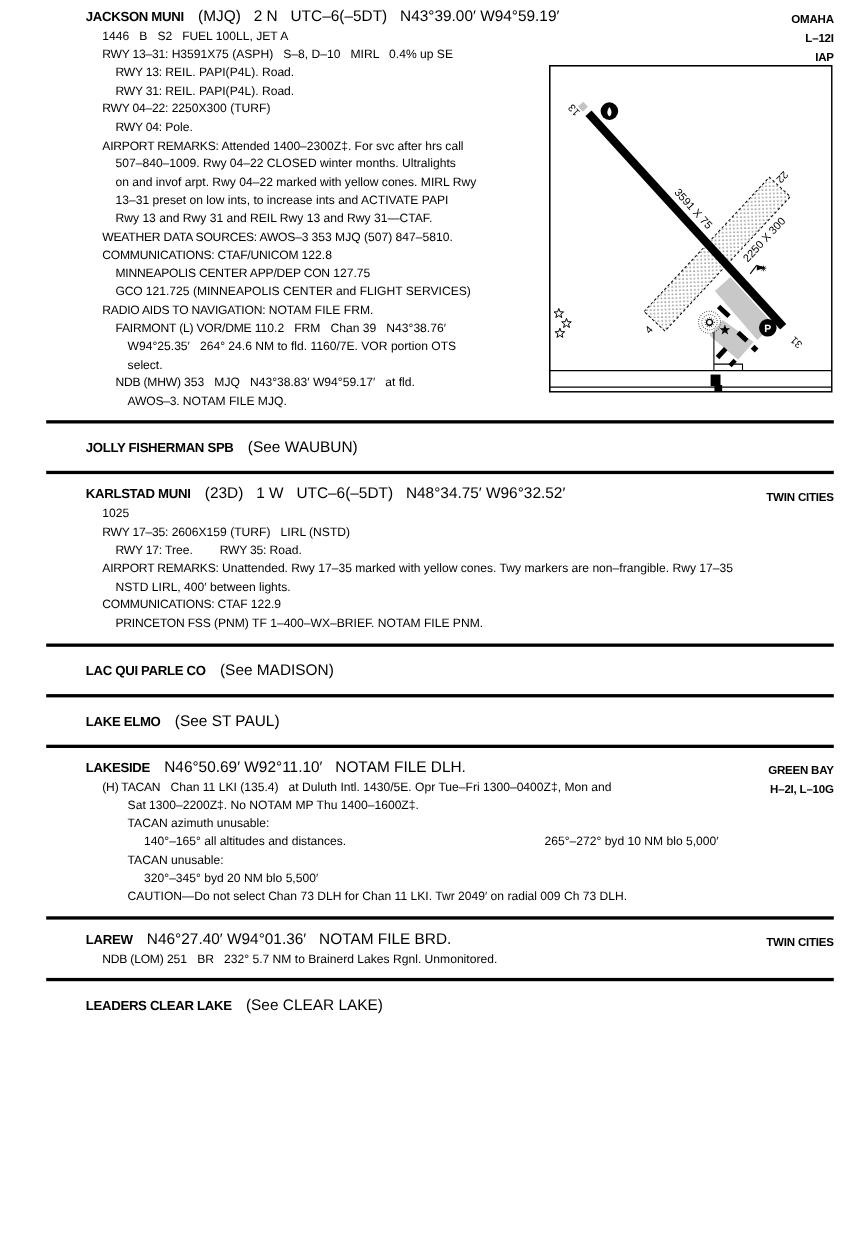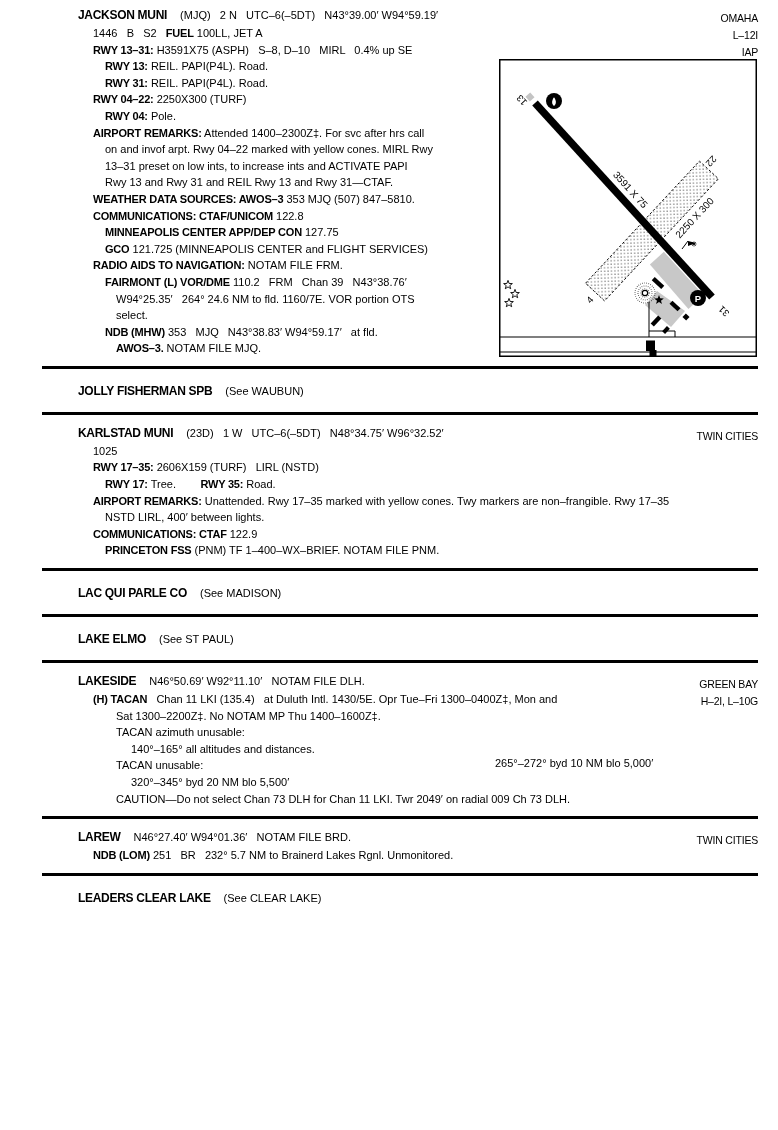--- a/index.html
+++ b/index.html
@@ -6,43 +6,44 @@
   body{
     width:778px;height:1130px;position:relative;background:#fff;color:#000;
     font-family:"Liberation Sans","DejaVu Sans",sans-serif;overflow:hidden;
   }
   #content{position:absolute;top:4px;left:78px;width:680px;}
   .rule{height:3px;background:#000;width:716px;margin:6px 0 7px -36px;}
   .sec{padding-bottom:3px;}
   .sec.see{padding:4px 0 5px;}
   .heading{position:relative;white-space:pre;line-height:20px;}
   .h-name{font-weight:700;font-size:12px;letter-spacing:-0.3px;}
-  .h-suffix{font-size:11px;padding-left:13px;}
+  .h-suffix{font-size:14px;padding-left:13px;}
   .line{position:relative;white-space:pre;font-size:11px;line-height:16.6px;}
-  .seg-b{font-weight:700;letter-spacing:-0.2px;margin-top:39px;}
-  .right-label{position:absolute;right:0;top:4px;font-weight:400;font-size:10.5px;letter-spacing:-0.2px;}
+  .seg-b{font-weight:400;letter-spacing:-0.2px;margin-top:39px;}
+  .right-label{position:absolute;right:0;top:4px;font-weight:700;font-size:10.5px;letter-spacing:-0.2px;}
   .line .right-label{top:2px;text-align:center;}
   .ind-1{padding-left:15px}.ind-2{padding-left:27px}.ind-3{padding-left:38px}.ind-4{padding-left:53px}
-  .mid-right{position:absolute;left:417px;top:14px;}
+  .mid-right{position:absolute;left:417px;top:0;}
   #sketch{position:absolute;left:499px;top:59px;width:258px;height:298px;}
   svg text{font-family:"Liberation Sans","DejaVu Sans",sans-serif;}
 </style>
 </head>
 <body>
 
 <div id="content">
     <div class="sec">
       <div class="heading"><span class="h-name">JACKSON MUNI</span><span class="h-suffix">(MJQ)   2 N   UTC–6(–5DT)   N43°39.00′ W94°59.19′</span><span class="right-label">OMAHA</span></div>
       <div class="line ind-1"><span class="seg-r">1446   B   S2   </span><span class="seg-b">FUEL</span><span class="seg-r"> 100LL, JET A</span><span class="right-label">L–12I</span></div>
       <div class="line ind-1"><span class="seg-b">RWY 13–31:</span><span class="seg-r"> H3591X75 (ASPH)   S–8, D–10   MIRL   0.4% up SE</span><span class="right-label">IAP</span></div>
       <div class="line ind-2"><span class="seg-b">RWY 13:</span><span class="seg-r"> REIL. PAPI(P4L). Road.</span></div>
       <div class="line ind-2"><span class="seg-b">RWY 31:</span><span class="seg-r"> REIL. PAPI(P4L). Road.</span></div>
       <div class="line ind-1"><span class="seg-b">RWY 04–22:</span><span class="seg-r"> 2250X300 (TURF)</span></div>
       <div class="line ind-2"><span class="seg-b">RWY 04:</span><span class="seg-r"> Pole.</span></div>
       <div class="line ind-1"><span class="seg-b">AIRPORT REMARKS:</span><span class="seg-r"> Attended 1400–2300Z‡. For svc after hrs call</span></div>
+      <div class="line ind-2"><span class="seg-r">507–840–1009. Rwy 04–22 CLOSED winter months. Ultralights</span></div>
       <div class="line ind-2"><span class="seg-r">on and invof arpt. Rwy 04–22 marked with yellow cones. MIRL Rwy</span></div>
       <div class="line ind-2"><span class="seg-r">13–31 preset on low ints, to increase ints and ACTIVATE PAPI</span></div>
       <div class="line ind-2"><span class="seg-r">Rwy 13 and Rwy 31 and REIL Rwy 13 and Rwy 31—CTAF.</span></div>
       <div class="line ind-1"><span class="seg-b">WEATHER DATA SOURCES: AWOS–3</span><span class="seg-r"> 353 MJQ (507) 847–5810.</span></div>
       <div class="line ind-1"><span class="seg-b">COMMUNICATIONS: CTAF/UNICOM</span><span class="seg-r"> 122.8</span></div>
       <div class="line ind-2"><span class="seg-b">MINNEAPOLIS CENTER APP/DEP CON</span><span class="seg-r"> 127.75</span></div>
       <div class="line ind-2"><span class="seg-b">GCO</span><span class="seg-r"> 121.725 (MINNEAPOLIS CENTER and FLIGHT SERVICES)</span></div>
       <div class="line ind-1"><span class="seg-b">RADIO AIDS TO NAVIGATION:</span><span class="seg-r"> NOTAM FILE FRM.</span></div>
       <div class="line ind-2"><span class="seg-b">FAIRMONT (L) VOR/DME</span><span class="seg-r"> 110.2   FRM   Chan 39   N43°38.76′</span></div>
       <div class="line ind-3"><span class="seg-r">W94°25.35′   264° 24.6 NM to fld. 1160/7E. VOR portion OTS</span></div>

